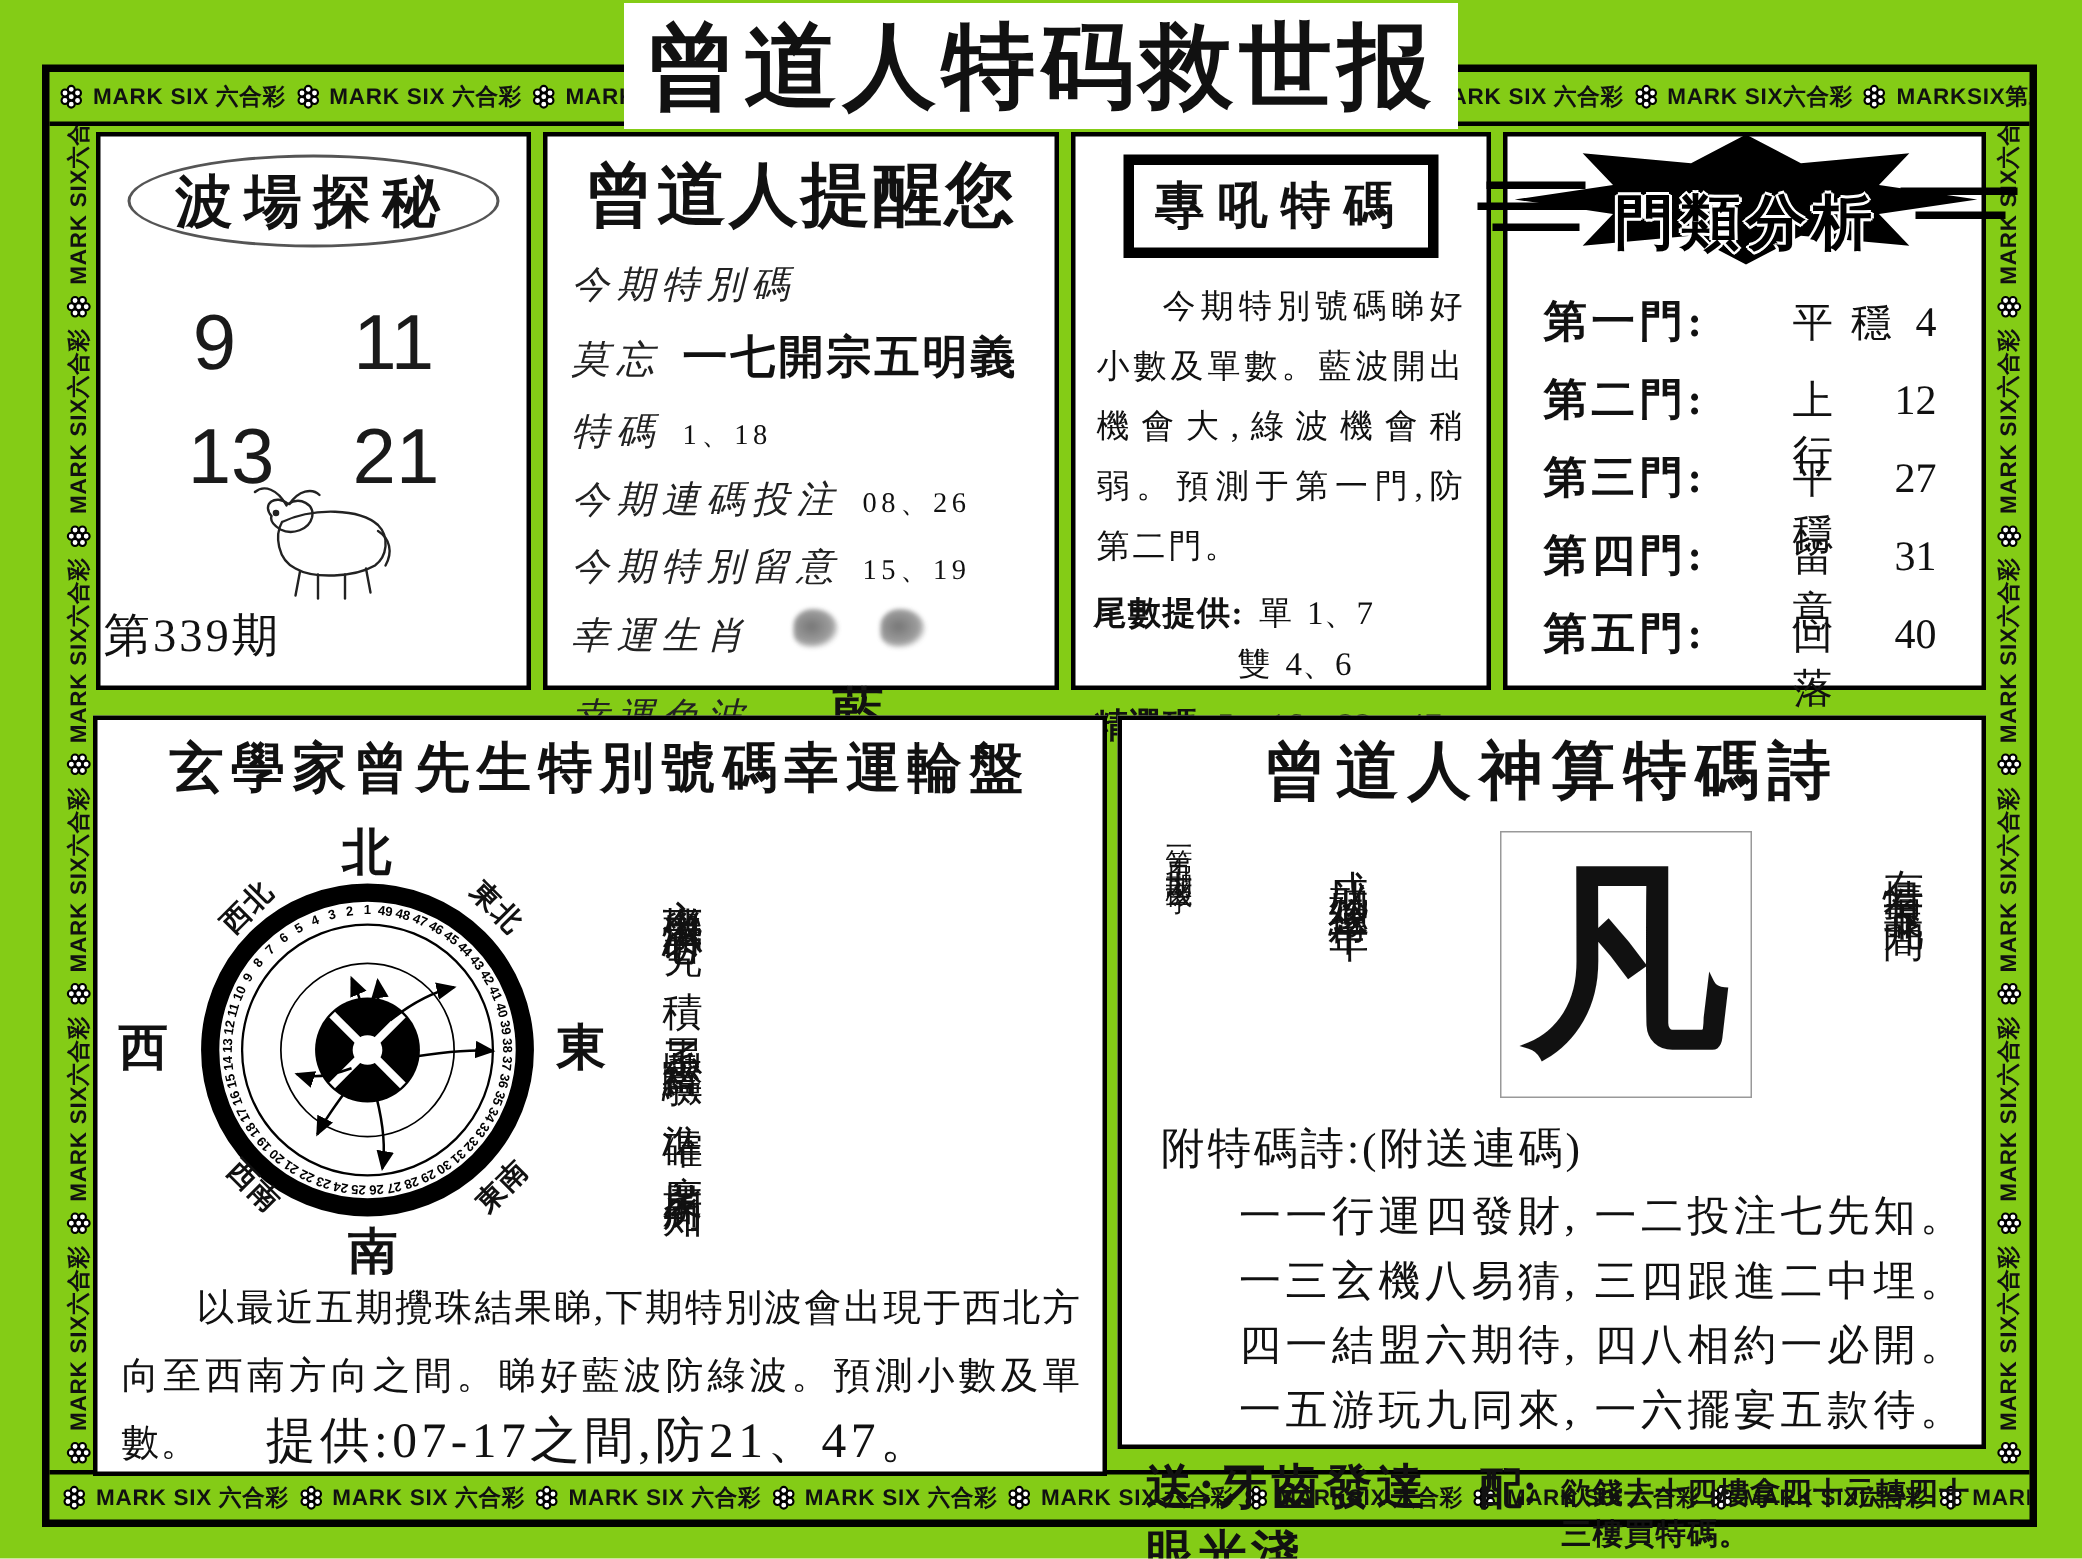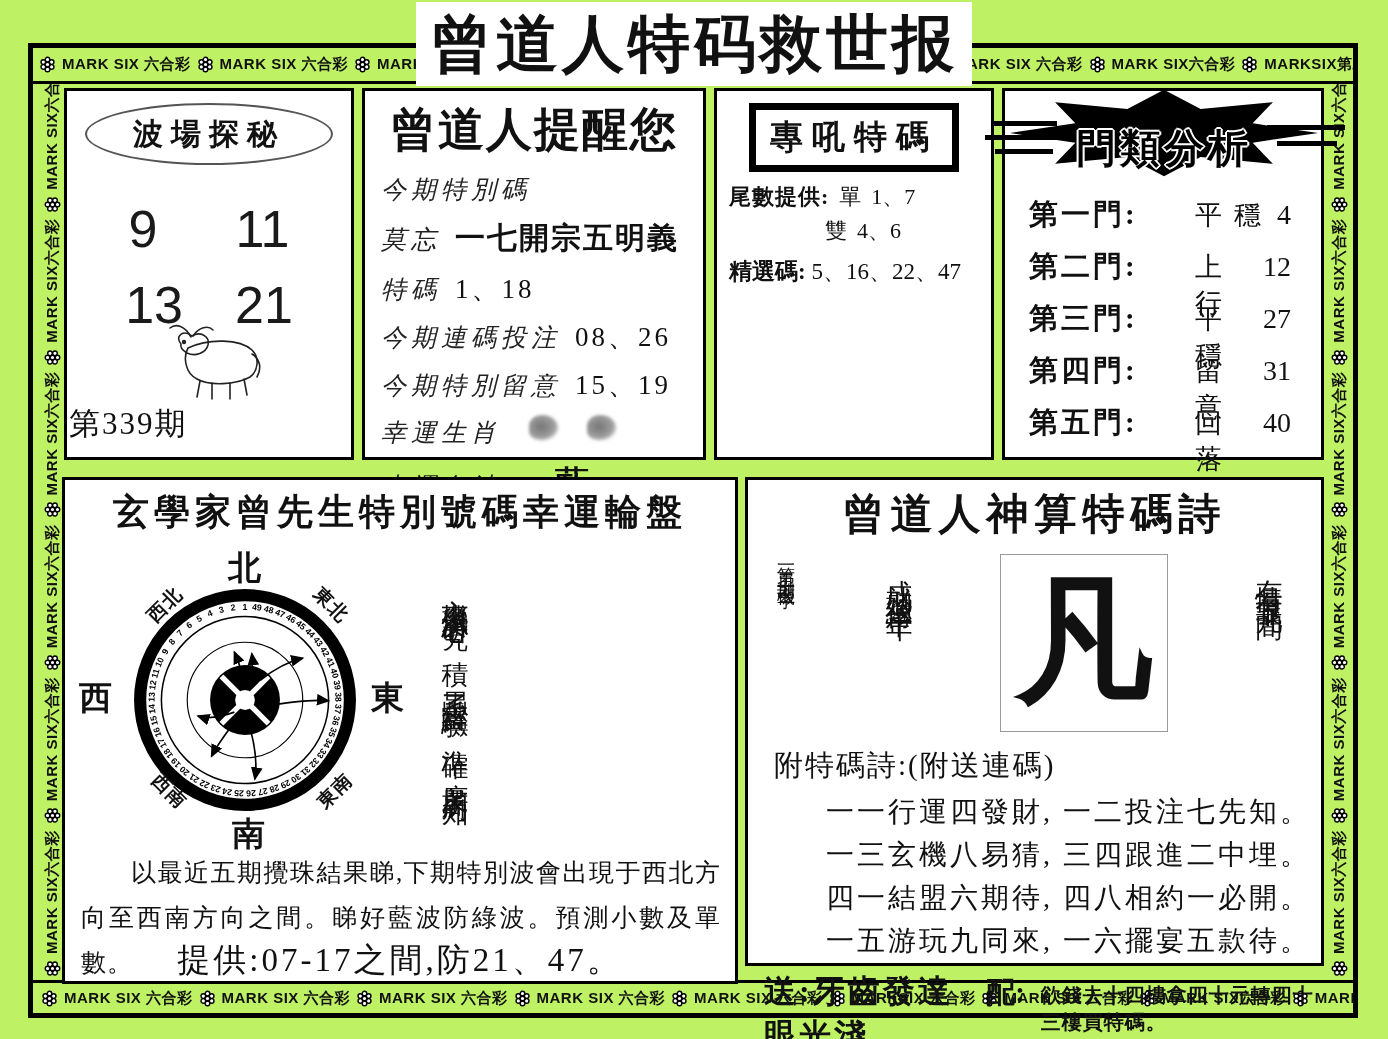--- a/index.html
+++ b/index.html
@@ -1,18 +1,18 @@
 <!DOCTYPE html>
 <html><head>
 <meta charset="utf-8">
 <style>
   * { box-sizing: border-box; margin: 0; padding: 0; }
   html,body { width:1388px; height:1039px; background:#fff; overflow:hidden;
     font-family:"Liberation Sans", sans-serif; color:#111; }
-  .page { position:relative; width:1388px; height:1039px; background:#bef264; }
+  .page { position:relative; width:1388px; height:1039px; background:#84cc16; }
 
   
   .frame { position:absolute; left:28px; top:43px; width:1330px; height:975px;
     border:5px solid #000; z-index:1; }
   .strip { display:flex; align-items:center; gap:6px; overflow:hidden;
     font-weight:bold; font-size:15px; white-space:nowrap; }
   .strip-text { white-space:nowrap; letter-spacing:0.5px; }
   .flower { width:17px; height:17px; flex:0 0 auto; }
   .flower circle { fill:#fff; stroke:#000; stroke-width:1.8; }
   .strip-top { position:absolute; top:0; height:36px; border-bottom:3px solid #000; padding:0 6px; }
@@ -35,37 +35,37 @@
   #box1 { left:64px;  top:88px; width:290px; height:372px; }
   #box2 { left:362px; top:88px; width:344px; height:372px; }
   #box3 { left:714px; top:88px; width:280px; height:372px; }
   #box4 { left:1002px;top:88px; width:322px; height:372px; overflow:visible; }
   #wheelbox { left:62px; top:477px; width:676px; height:507px; }
   #poembox  { left:745px; top:477px; width:579px; height:489px; }
 
   
   .oval-title { width:248px; height:62px; margin:12px auto 0; border:2px solid #555;
     border-radius:50%; display:flex; align-items:center; justify-content:center;
-    font-family:"Liberation Serif", serif; font-weight:bold; font-size:30px; letter-spacing:8px;text-align:center; }
+    font-family:"Liberation Serif", serif; font-weight:bold; font-size:38px; letter-spacing:8px;text-align:center; }
   .lucky-row { display:flex; justify-content:center; align-items:baseline; font-size:52px;
     color:#1a1a1a; }
   .lucky-row.r1 { margin-top:34px; gap:78px; }
   .lucky-row.r2 { margin-top:16px; gap:52px; }
   .ox { position:absolute; left:50%; transform:translateX(-50%); bottom:56px; }
   .issue-tag { position:absolute; left:2px; bottom:12px; font-family:"Liberation Serif", serif;
     font-size:31px; letter-spacing:2px; }
 
   
   .remind-title { margin-top:8px; text-align:center; font-family:"Liberation Serif", serif;
     font-weight:bold; font-size:46px; letter-spacing:2px; }
   .remind-rows { padding:12px 16px 0 16px; }
   .remind-row { display:flex; align-items:baseline; gap:14px; margin-bottom:12px; }
   .r-label { font-family:"Liberation Serif", serif; font-size:25px; letter-spacing:5px;
     font-style:italic; color:#222; }
-  .r-val { font-family:"Liberation Serif", serif; font-size:27px; letter-spacing:3px; }
+  .r-val { font-family:"Liberation Serif", serif; font-size:19px; letter-spacing:3px; }
   .r-val.big { font-weight:bold; font-size:30px; letter-spacing:2px; }
   .r-val.blue-ball { font-weight:bold; font-size:34px; margin-left:40px; }
   .smudge { display:inline-block; width:30px; height:26px; border-radius:45% 55% 50% 40%;
     background:radial-gradient(ellipse at 40% 45%, #555 0%, #888 55%, transparent 75%);
     filter:blur(1.5px); margin-left:14px; opacity:.8; }
 
   
   .shout-title { width:fit-content; margin:12px auto 0; border:7px solid #000;
     padding:5px 14px; font-family:"Liberation Serif", serif; font-weight:bold;
     font-size:33px; letter-spacing:9px; white-space:nowrap; }
@@ -477,20 +477,21 @@
         </div>
       <div class="remind-row">
           <span class="r-label">幸運色波</span>
         <span class="r-val blue-ball">藍</span>
         </div>
     </div>
   </div>
 
   <div class="panel" id="box3">
     <div class="shout-title">專吼特碼</div>
+    <div class="shout-para">今期特別號碼睇好小數及單數。藍波開出機會大,綠波機會稍弱。預測于第一門,防第二門。</div>
     <div class="tail-block">
       <div class="tail-line">
         <span class="tail-label">尾數提供:</span>
         <span>單</span>
         <span>1、7</span>
       </div>
       <div class="tail-line tail-indent">
         <span>雙</span>
         <span>4、6</span>
       </div>

